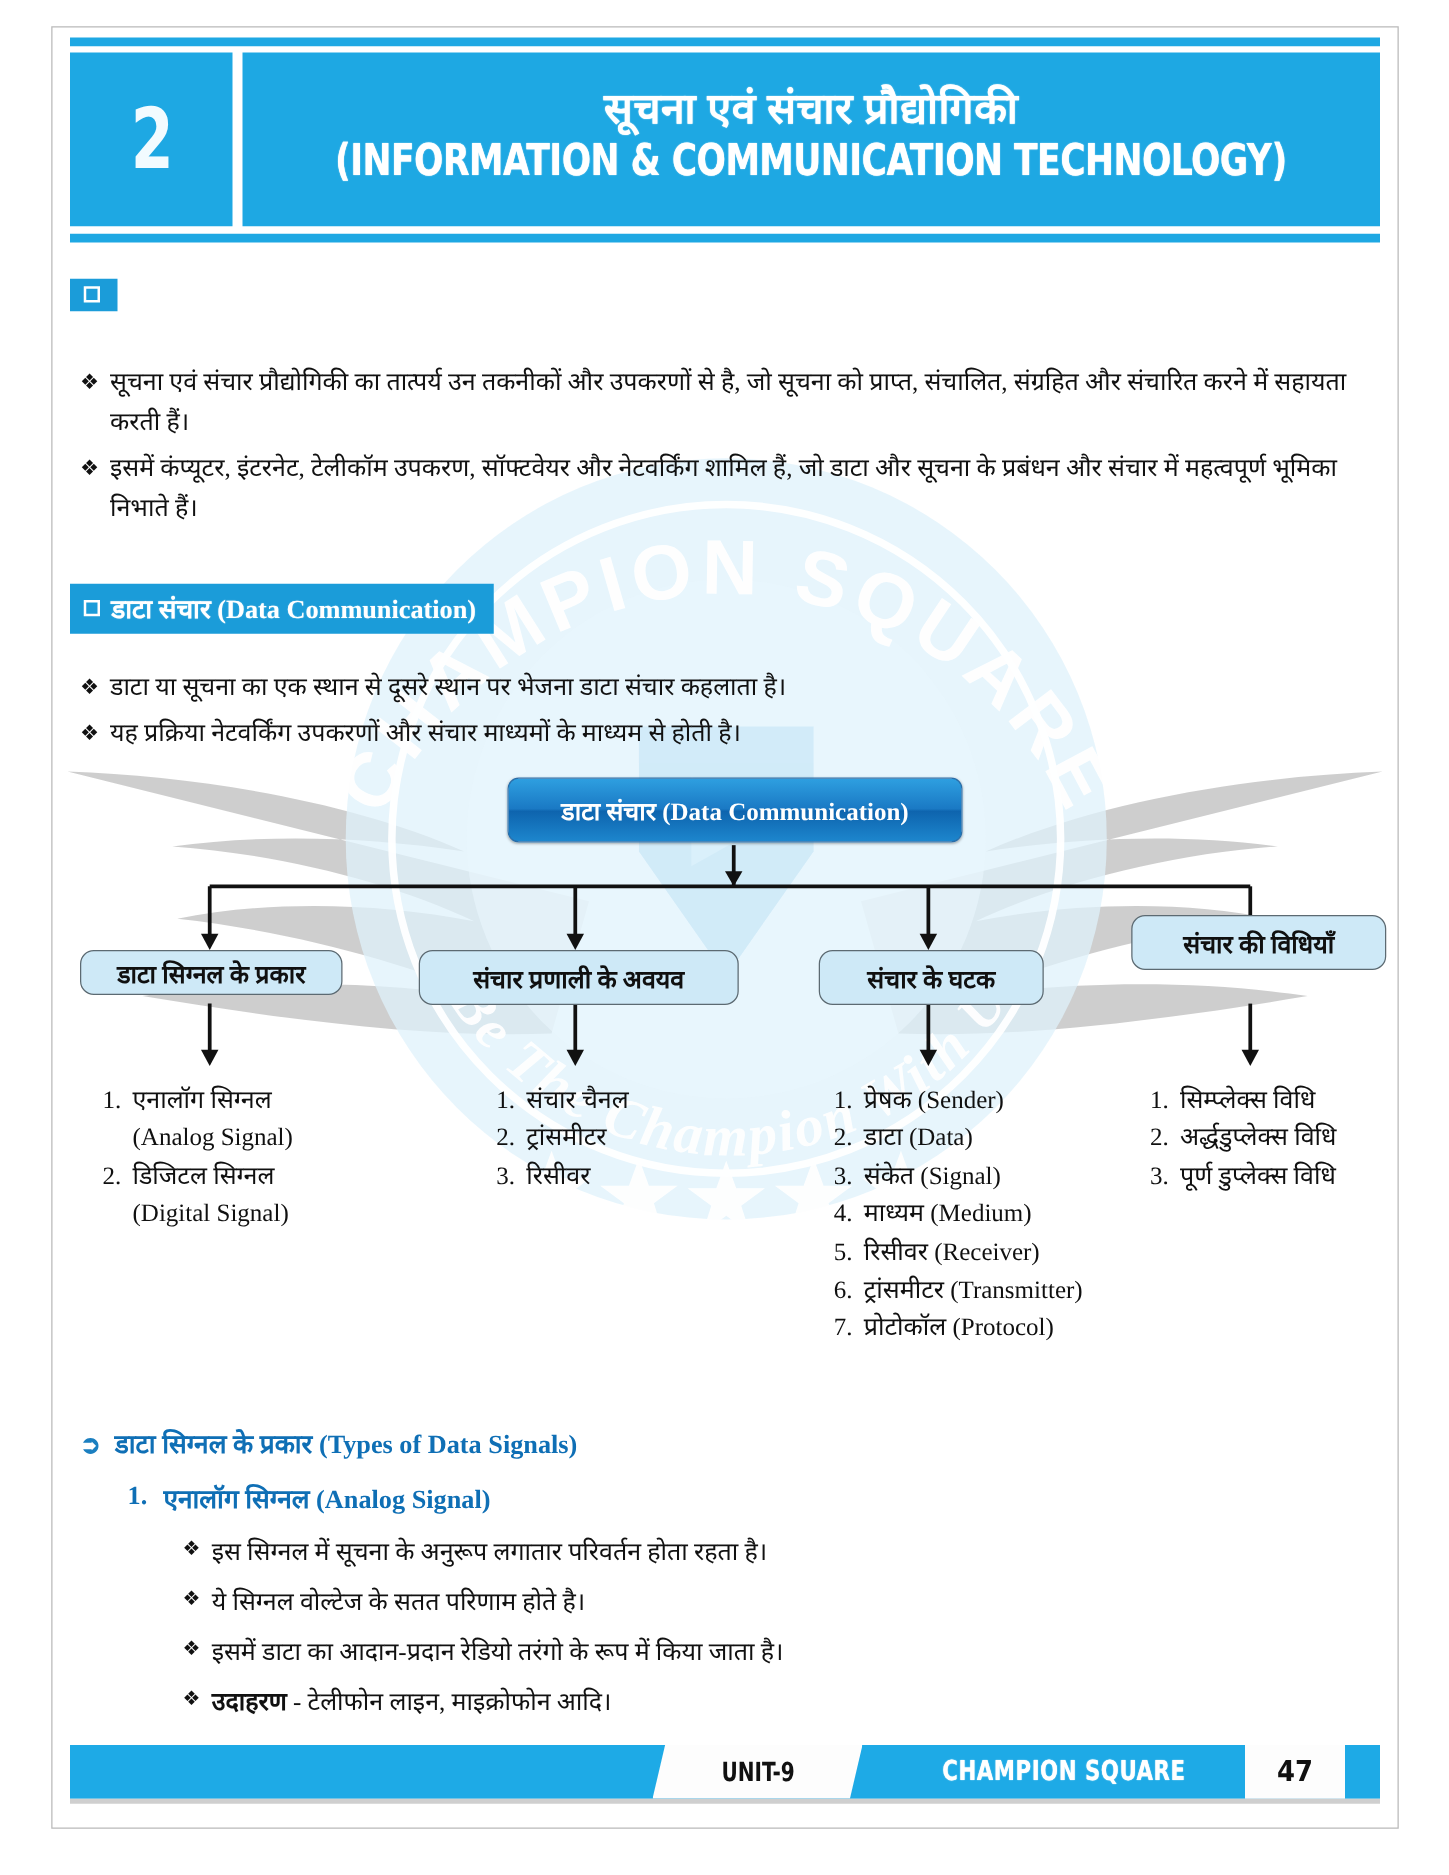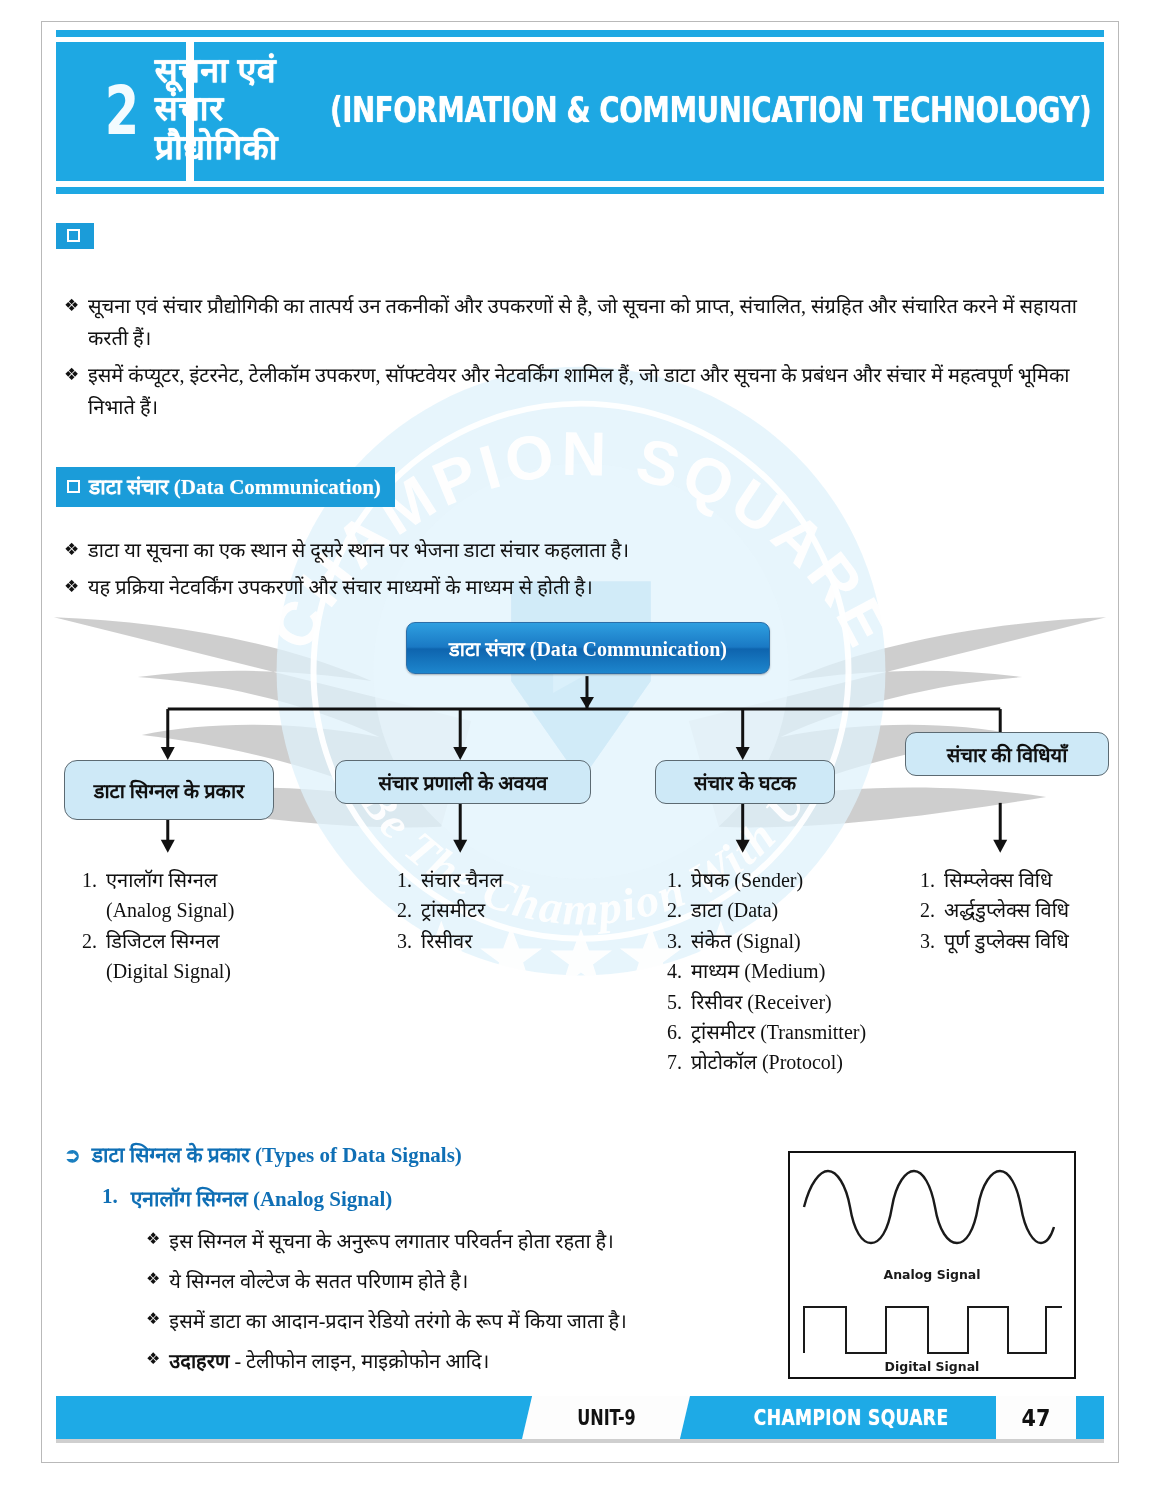--- a/index.html
+++ b/index.html
@@ -61,21 +61,21 @@
     font-family: "DejaVu Sans Condensed", "Liberation Sans", sans-serif;
     font-size: 67px; font-weight: bold;
     letter-spacing: -1px;
     line-height: 1;
     transform: scaleX(0.82);
   }
   .hdr-title {
     position: absolute; left: 152px; top: 20px;
     width: 910px; height: 139px;
     background: #1ea8e3;
-    display: flex; flex-direction: row;
+    display: flex; flex-direction: column;
     align-items: center; justify-content: center;
     padding-bottom: 4px;
   }
   .hdr-title .l1 {
     color: #ffffff;
     font-family: "Liberation Serif", serif;
     font-weight: bold;
     font-size: 34px;
     line-height: 1.12;
     letter-spacing: 0.5px;
@@ -361,21 +361,21 @@
         <path d="M 419 832 l -7 -13 h 14 z"></path>
         <path d="M 702 832 l -7 -13 h 14 z"></path>
         <path d="M 960 832 l -7 -13 h 14 z"></path>
       </g>
     </svg>
 
     <div class="node-root" style="left:364px; top:600px; width:364px; height:52px;">
       <span>डाटा संचार (Data Communication)</span>
     </div>
 
-    <div class="node" style="left:22px; top:738px; width:210px; height:60px;border-radius:13px;">
+    <div class="node" style="left:22px; top:738px; width:210px; height:36px;">
       <span>डाटा सिग्नल के प्रकार</span>
     </div>
     <div class="node" style="left:293px; top:738px; width:256px; height:44px;">
       <span>संचार प्रणाली के अवयव</span>
     </div>
     <div class="node" style="left:613px; top:738px; width:180px; height:44px;">
       <span>संचार के घटक</span>
     </div>
     <div class="node" style="left:863px; top:710px; width:204px; height:44px;">
       <span>संचार की विधियाँ</span>
@@ -475,36 +475,20 @@
     </div>
     <div class="sbul" style="left:104px; top:1285px;">
       <span class="gl">❖</span>
       <span>इसमें डाटा का आदान-प्रदान रेडियो तरंगो के रूप में किया जाता है।</span>
     </div>
     <div class="sbul" style="left:104px; top:1325px;">
       <span class="gl">❖</span>
       <span><b>उदाहरण</b><span> - टेलीफोन लाइन, माइक्रोफोन आदि।</span></span>
     </div>
 
-    <div class="fig">
-      <svg viewBox="0 0 284 224" width="284" height="224">
-        <path d="M 14 54
-                 C 20 30 30 18 38 18 C 47 18 56 32 60 54
-                 C 64 78 72 90 81 90 C 90 90 98 78 102 54
-                 C 106 30 116 18 124 18 C 133 18 141 32 145 54
-                 C 149 78 158 90 167 90 C 176 90 184 78 188 54
-                 C 192 30 202 18 210 18 C 219 18 227 32 231 54
-                 C 235 78 244 90 251 90 C 256 90 261 84 264 74" fill="none" stroke="#1a1a1a" stroke-width="2.4"></path>
-        <text class="capx" x="142" y="126" text-anchor="middle" font-family="DejaVu Sans, sans-serif" font-size="12.5" font-weight="bold" fill="#1a1a1a">Analog Signal</text>
-        <path d="M 14 200 L 14 154 L 56 154 L 56 200 L 96 200 L 96 154
-                 L 138 154 L 138 200 L 178 200 L 178 154
-                 L 218 154 L 218 200 L 256 200 L 256 154 L 272 154" fill="none" stroke="#1a1a1a" stroke-width="2"></path>
-        <text x="142" y="218" text-anchor="middle" font-family="DejaVu Sans, sans-serif" font-size="12.5" font-weight="bold" fill="#1a1a1a">Digital Signal</text>
-      </svg>
-    </div>
 
     <div class="footer">
       <div class="bg"></div>
       <div class="tab-unit">
         <span>UNIT-9</span>
       </div>
       <div class="brand">
         <span>CHAMPION SQUARE</span>
       </div>
       <div class="pg">

